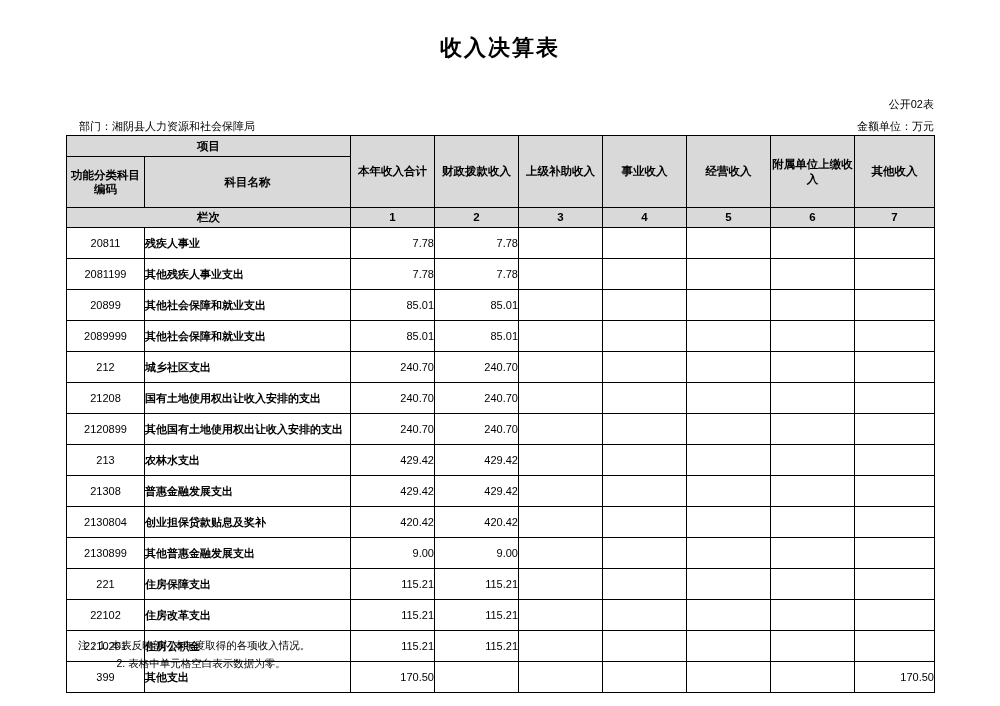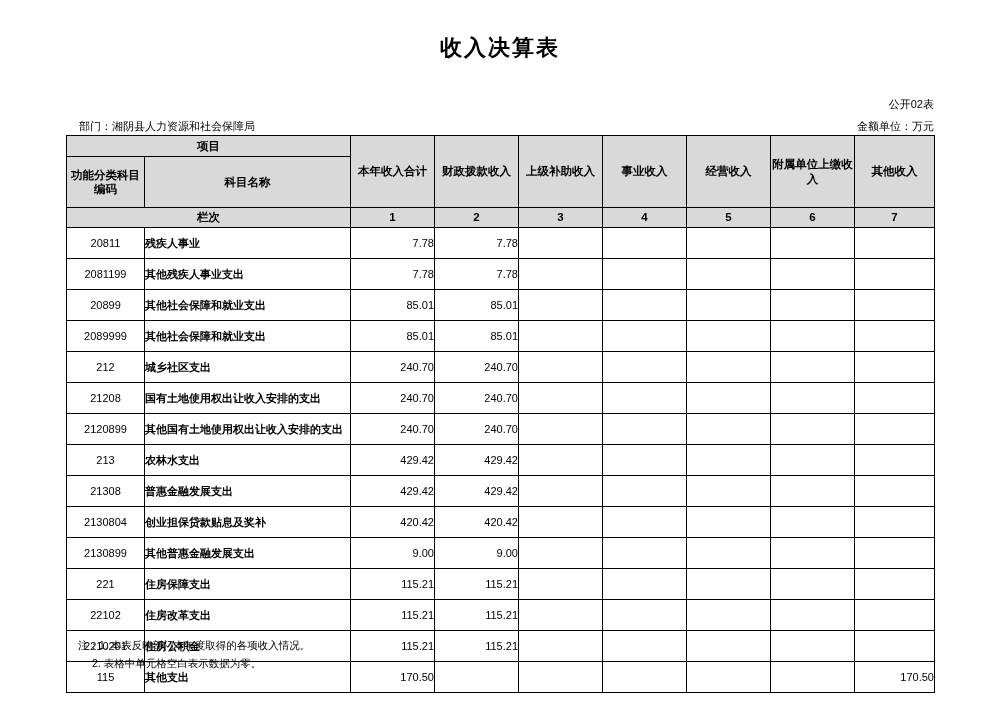--- a/index.html
+++ b/index.html
@@ -96,20 +96,21 @@
   .notes {
     position: absolute;
     left: 66px;
     top: 604px;
     font-size: 10.5px;
     line-height: 1.7;
     padding-left: 12px;
   }
   .notes div:nth-child(2) {
     padding-left: 14px;
+    text-align: center;
   }
 </style>
 </head>
 <body>
 
 <div class="page">
 
   <div class="doc-title">收入决算表</div>
 
   <div class="public-no">公开02表</div>
@@ -306,21 +307,21 @@
           <td class="name">住房公积金</td>
           <td class="num">115.21</td>
           <td class="num">115.21</td>
           <td class="blank"></td>
           <td class="blank"></td>
           <td class="blank"></td>
           <td class="blank"></td>
           <td class="blank"></td>
         </tr>
         <tr>
-          <td class="code">115</td>
+          <td class="code">399</td>
           <td class="name">其他支出</td>
           <td class="num">170.50</td>
           <td class="blank"></td>
           <td class="blank"></td>
           <td class="blank"></td>
           <td class="blank"></td>
           <td class="blank"></td>
           <td class="num">170.50</td>
         </tr>
       </tbody>

